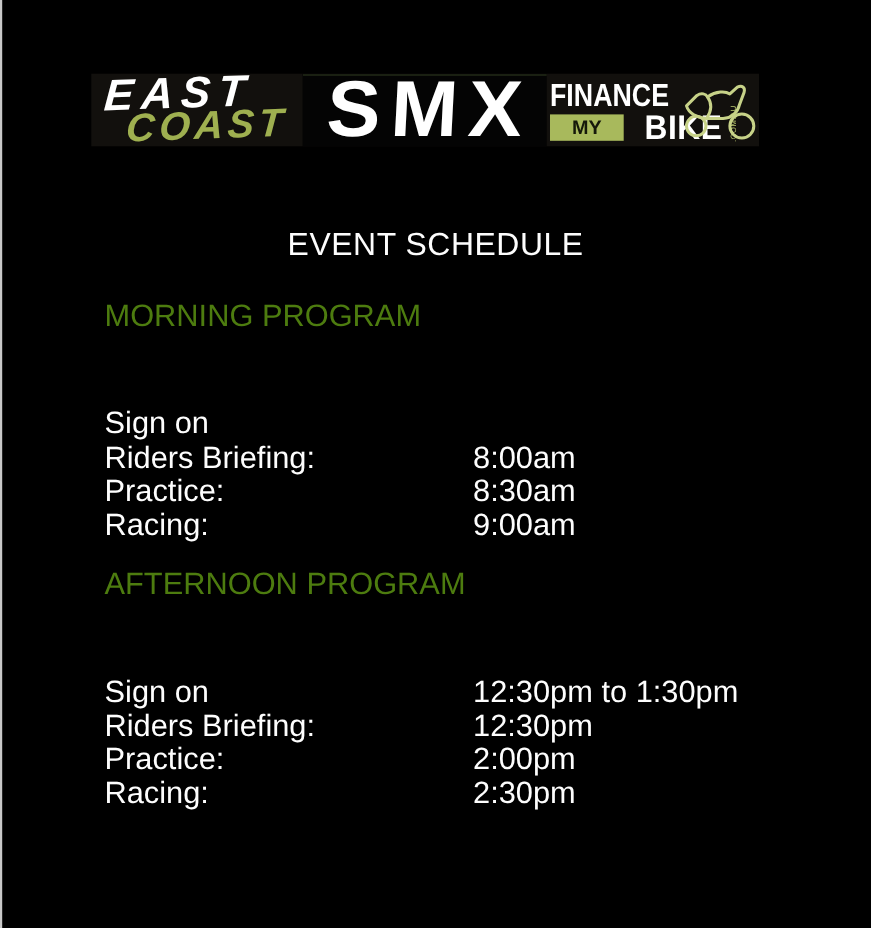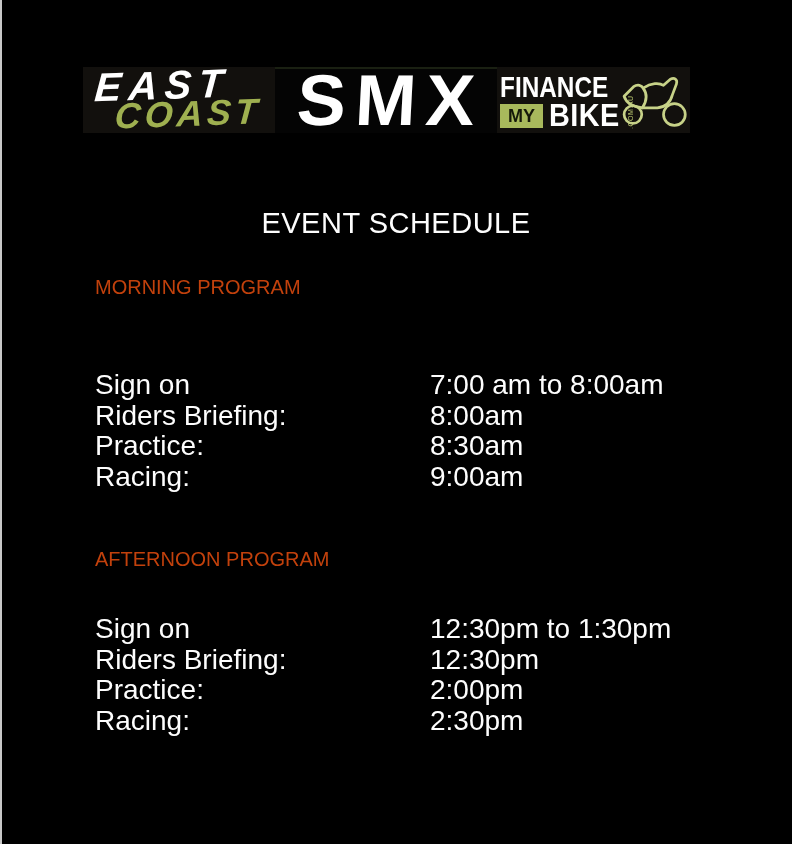--- a/index.html
+++ b/index.html
@@ -50,21 +50,21 @@
     color:#ffffff;font-size:29px;font-weight:bold;line-height:29px;
     transform:scaleX(0.84);transform-origin:left center;white-space:nowrap;
   }
   .fmb-row2{
     position:absolute;left:3px;top:36px;
     display:flex;align-items:center;
   }
   .my-box{
     background:#a8b95c;color:#15180a;
     font-size:18px;font-weight:bold;line-height:24px;
-    padding:0 8px;margin-right:6px;
+    padding:0 20px;margin-right:19px;
   }
   .bike-text{
     color:#ffffff;font-size:31px;font-weight:bold;line-height:26px;
     transform:scaleX(0.93);transform-origin:left center;
     letter-spacing:0.5px;white-space:nowrap;
   }
   .comau-text{
     color:#b9c76f;font-size:7px;letter-spacing:0.5px;
     writing-mode:vertical-rl;transform:rotate(180deg);
     height:26px;margin-left:2px;line-height:7px;
@@ -73,24 +73,24 @@
     position:absolute;right:2px;top:6px;width:68px;height:56px;
   }
   
   .event-title{
     position:absolute;left:0;top:208px;width:100%;
     text-align:center;font-size:29px;line-height:30px;color:#fdfdfd;
     letter-spacing:0.5px;
   }
   .section-heading{
     position:absolute;left:95px;
-    font-size:20px;line-height:30px;color:#c2410c;white-space:nowrap;
+    font-size:28px;line-height:30px;color:#4d7c0f;white-space:nowrap;
   }
   .heading-morning{top:272px;}
-  .heading-afternoon{top:516px;margin-top:28px;}
+  .heading-afternoon{top:516px;}
   .rows{
     position:absolute;left:95px;width:620px;margin-top:36px;
   }
   .rows-morning{top:334px;}
   .rows-afternoon{top:578px;}
   .sched-row{display:flex;font-size:28px;line-height:30.5px;color:#fdfdfd;}
   .sched-label{width:335px;}
   .sched-time{flex:1;white-space:nowrap;}
 </style>
 </head>
@@ -122,21 +122,20 @@
   </div>
 </div>
 
 <div class="event-title">EVENT SCHEDULE</div>
 
 <div class="section-heading heading-morning">MORNING PROGRAM</div>
 
 <div class="rows rows-morning">
   <div class="sched-row">
     <span class="sched-label">Sign on</span>
-    <span class="sched-time">7:00 am to 8:00am</span>
   </div>
   <div class="sched-row">
     <span class="sched-label">Riders Briefing:</span>
     <span class="sched-time">8:00am</span>
   </div>
   <div class="sched-row">
     <span class="sched-label">Practice:</span>
     <span class="sched-time">8:30am</span>
   </div>
   <div class="sched-row">

